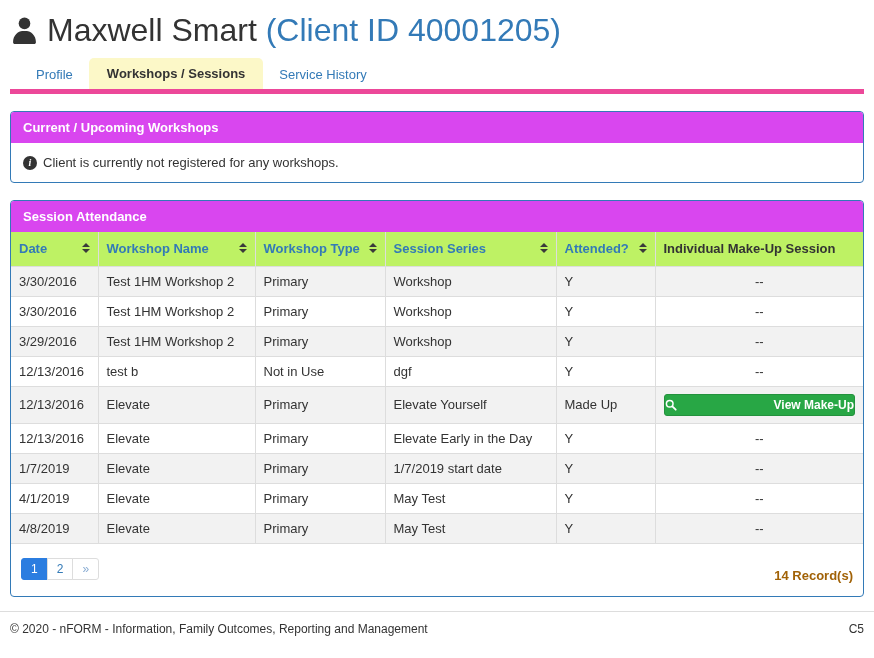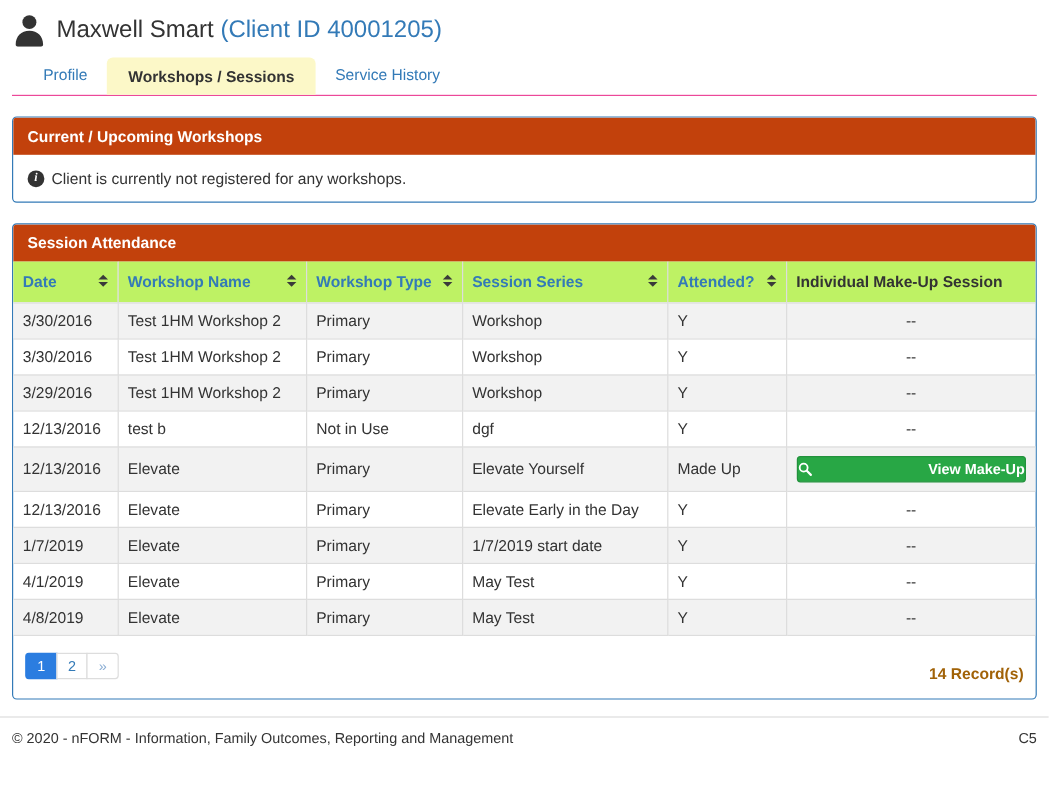--- a/index.html
+++ b/index.html
@@ -8,34 +8,34 @@
     width: 874px; height: 658px;
     font-family: "Liberation Sans", sans-serif;
     background: #fff; color: #333;
     overflow: hidden;
   }
   .page { padding: 6px 10px 0; }
 
   
   .client-header { display: flex; align-items: center; gap: 10px; margin: 6px 0 2px; padding-left: 2px; }
   .person-icon svg { width: 25px; height: 27px; fill: #333; display: block; }
-  .client-title { font-size: 20px; font-weight: 400; margin: 0; color: #333; white-space: nowrap; }
+  .client-title { font-size: 32px; font-weight: 400; margin: 0; color: #333; white-space: nowrap; }
   .client-id { color: #337ab7; }
 
   
-  .tabs { display: flex; border-bottom: 1px solid #ec4899; margin-top: 9px; padding-left: 10px; }
+  .tabs { display: flex; align-items: flex-end; border-bottom: 5px solid #ec4899; margin-top: 9px; padding-left: 10px; }
   .tab { padding: 7px 16px; font-size: 13px; color: #337ab7; cursor: pointer; margin-bottom: 0; }
   .tab.active {
     background: #fcf8c8; color: #333; font-weight: bold;
     border-radius: 5px 5px 0 0; padding: 8px 18px;
   }
 
   
   .panel { border: 1px solid #337ab7; border-radius: 4px; margin-top: 17px; overflow: hidden; background: #fff; }
-  .panel-heading { background: #c2410c; color: #fff; font-size: 13px; font-weight: bold; padding: 8px 12px; }
+  .panel-heading { background: #d946ef; color: #fff; font-size: 13px; font-weight: bold; padding: 8px 12px; }
   .panel-body { padding: 12px; font-size: 13px; display: flex; align-items: center; gap: 6px; }
   .info-icon {
     width: 14px; height: 14px; border-radius: 50%; background: #333; color: #fff;
     display: inline-flex; align-items: center; justify-content: center;
     font-family: "Liberation Serif", serif; font-weight: bold; font-style: italic;
     font-size: 10px; flex: 0 0 auto;
   }
 
   
   table { width: 100%; border-collapse: collapse; font-size: 13px; table-layout: fixed; }

